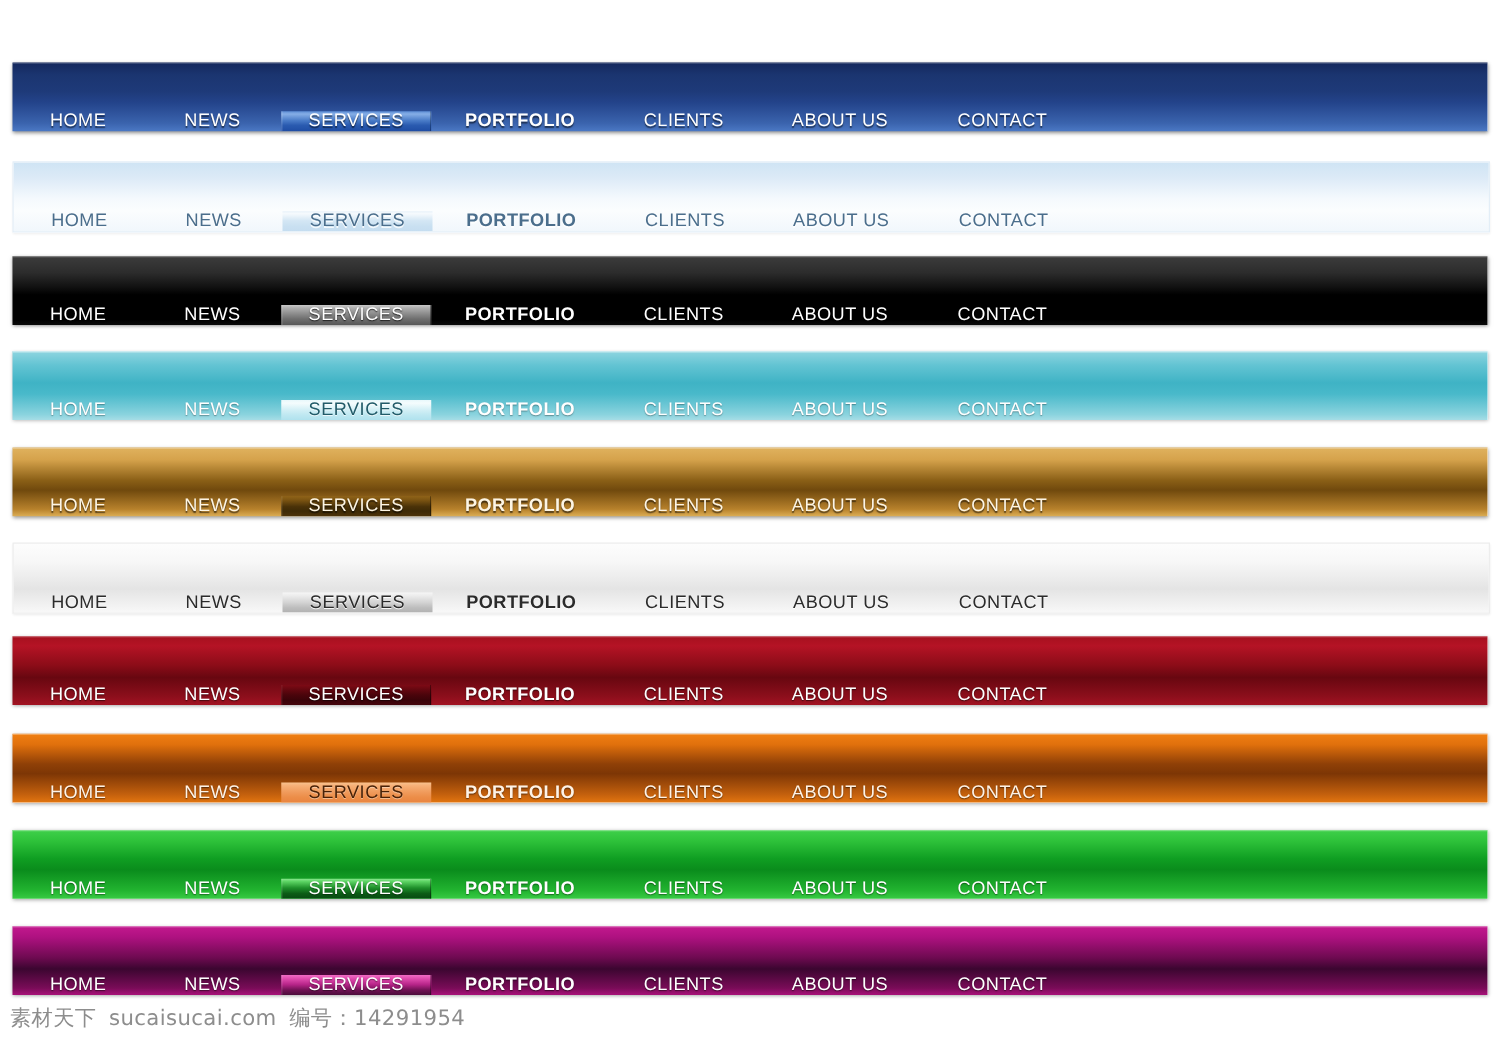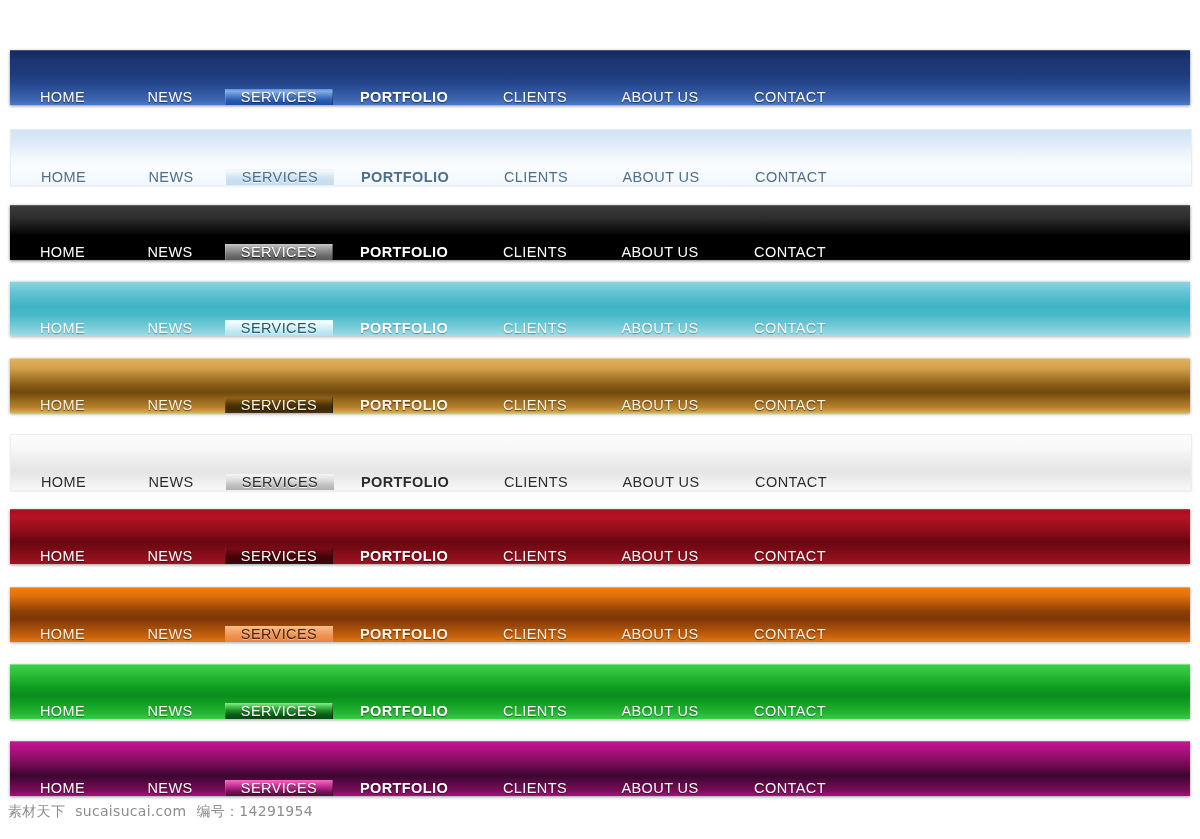--- a/index.html
+++ b/index.html
@@ -45,21 +45,21 @@
     box-sizing: border-box;
   }
 
   .navbar-item.spacer {
     flex: 1 1 auto;
     z-index: 1;
   }
 
   .w-home      { width: 105px; }
   .w-news      { width: 110px; }
-  .w-services  { width: 108px; margin-top: 48px; }
+  .w-services  { width: 120px; margin-top: 48px; }
   .w-portfolio { width: 142px; font-weight: bold; }
   .w-clients   { width: 120px; }
   .w-about     { width: 130px; }
   .w-contact   { width: 130px; }
 
   
   .r-blue {
     background: linear-gradient(to bottom,
         #13275c 0%, #1b3570 18%, #1e3a79 42%,
         #23438a 58%, #3a63ad 88%, #4b78c4 100%);
@@ -208,21 +208,21 @@
         #f06cc4 0%, #e44fb1 16%, #b62488 48%,
         #6e1152 76%, #4c0c3b 100%);
     box-shadow: inset 1px 0 0 rgba(255,255,255,0.15), inset -1px 0 0 rgba(0,0,0,0.3);
   }
 
   
   #watermark {
     position: absolute;
     left: 8px;
     top: 803px;
-    font-size: 14px;
+    font-size: 17px;
     color: #8d8d8d;
     font-family: "DejaVu Sans", sans-serif;
     white-space: nowrap;
     letter-spacing: 0.3px;
   }
   #watermark .wm-seg { margin-right: 10px; }
 </style>
 </head>
 <body>
 

